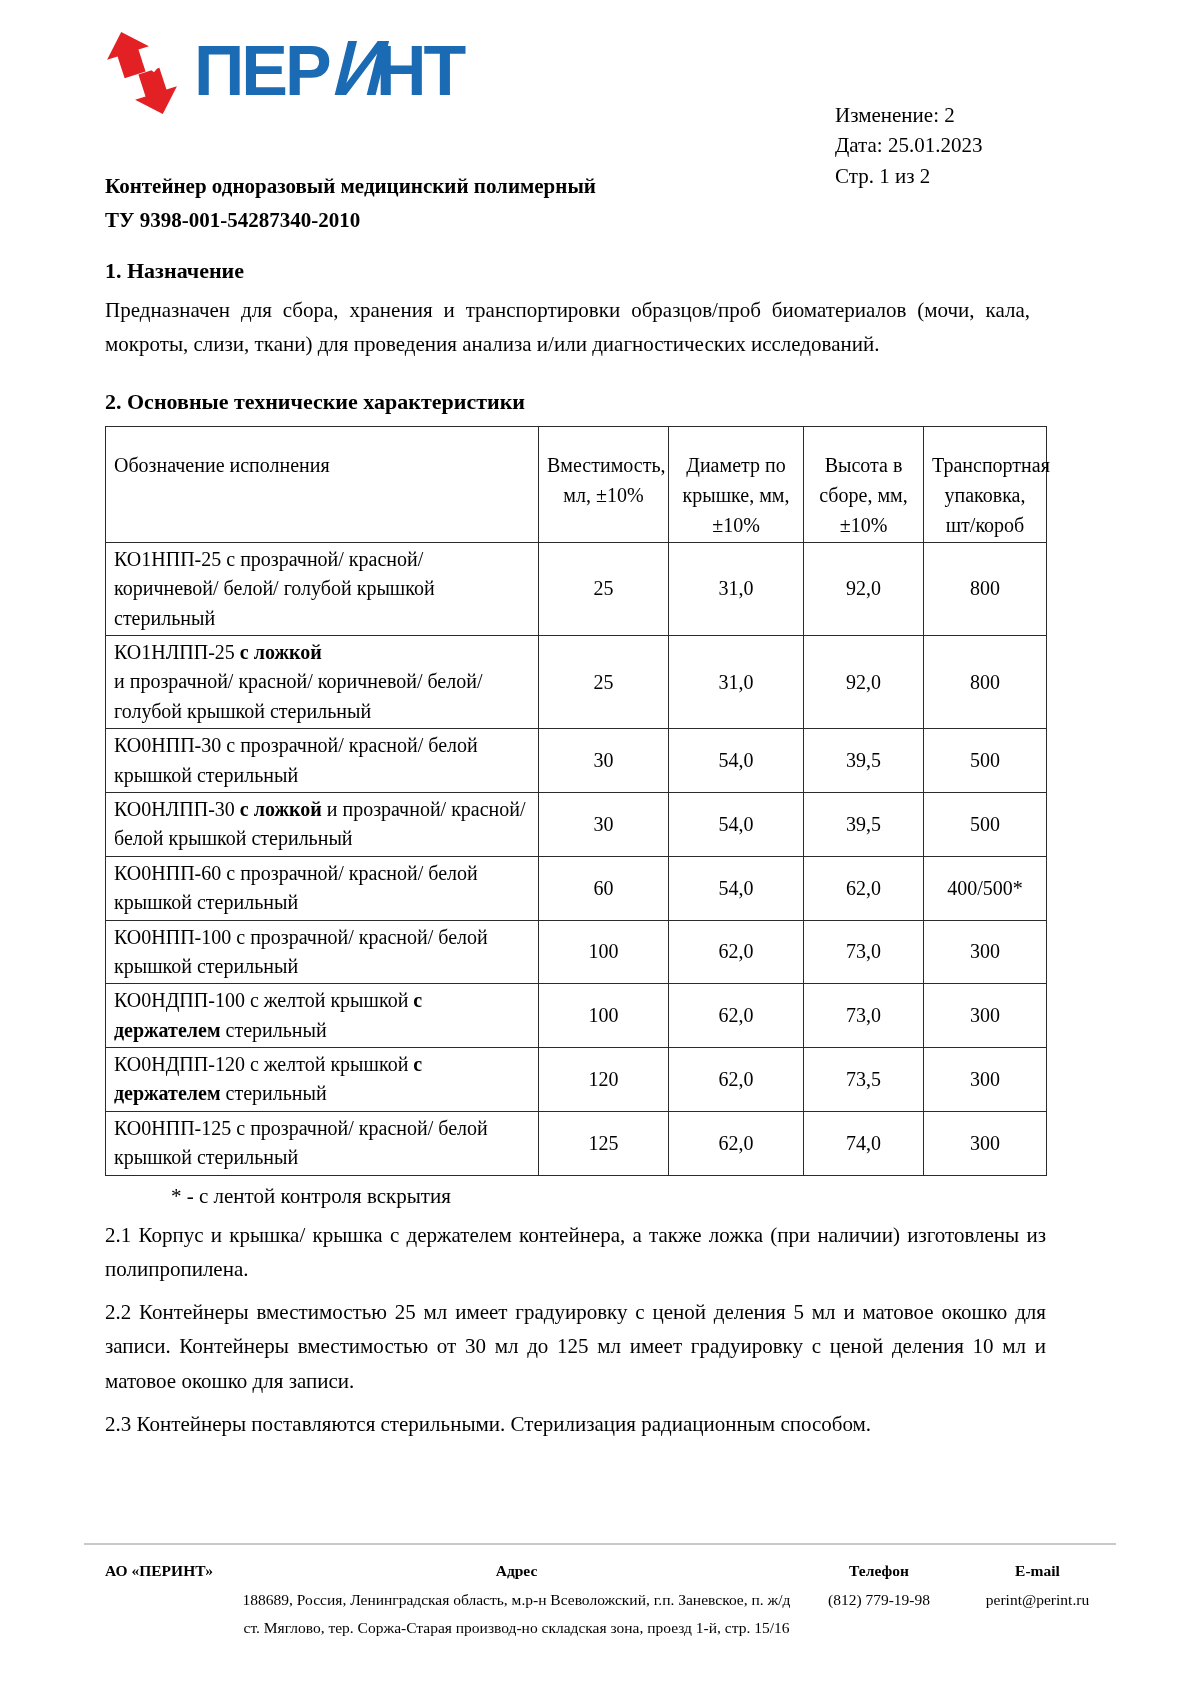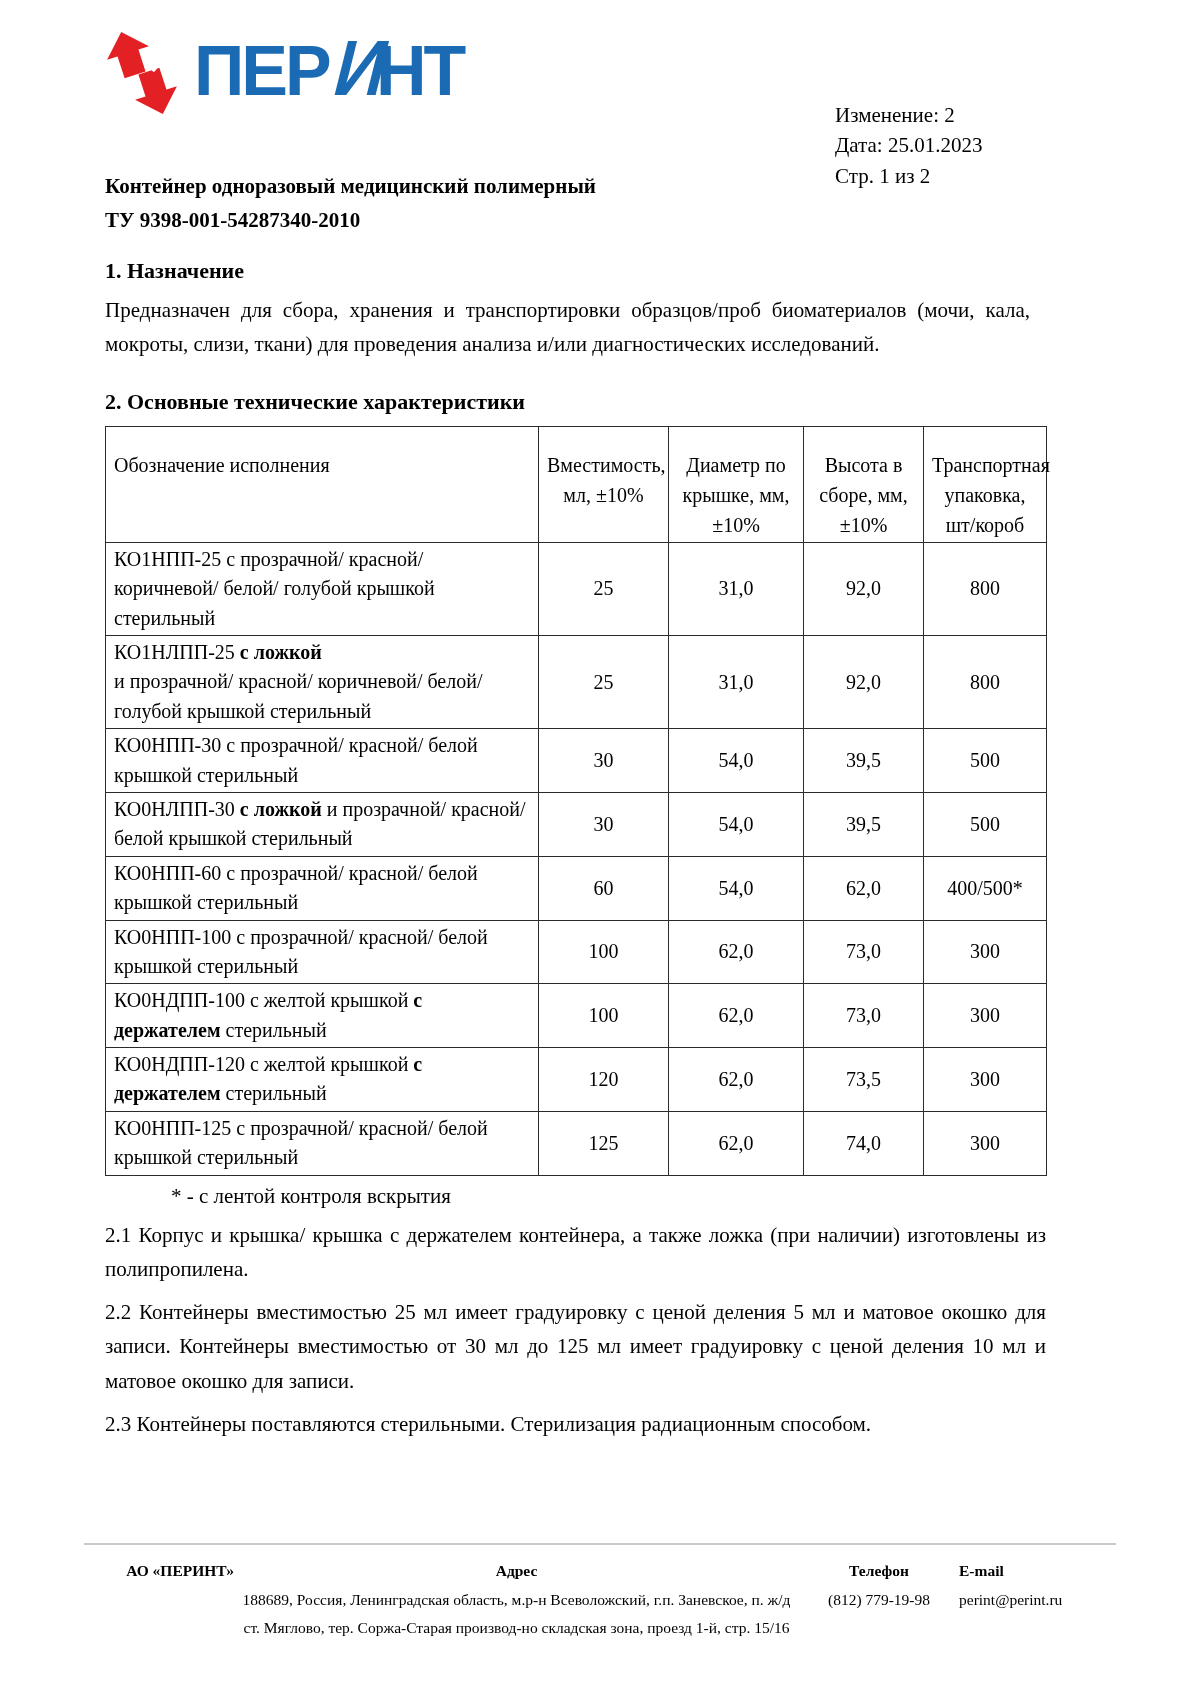--- a/index.html
+++ b/index.html
@@ -99,24 +99,24 @@
     left: 84px;
     top: 1543px;
     width: 1032px;
     border-top: 2px solid #c9c9c9;
     padding-top: 12px;
     display: flex;
     font-size: 15.5px;
     line-height: 1.85;
   }
   .f-label, .f-company { font-weight: bold; }
-  .f-company { width: 150px; text-align: right; }
+  .f-company { width: 150px; text-align: center; }
   .f-address { width: 565px; text-align: center; }
   .f-phone  { width: 160px; text-align: center; }
-  .f-email  { width: 157px; text-align: left; }
+  .f-email  { width: 157px; text-align: center; }
 </style>
 </head>
 <body>
 
 <div class="page">
 
   <div class="logo">
     <span class="logo-icon">
       <svg width="88" height="86" viewBox="0 0 88 86" aria-hidden="true">
         <g fill="var(--brand-red)">

